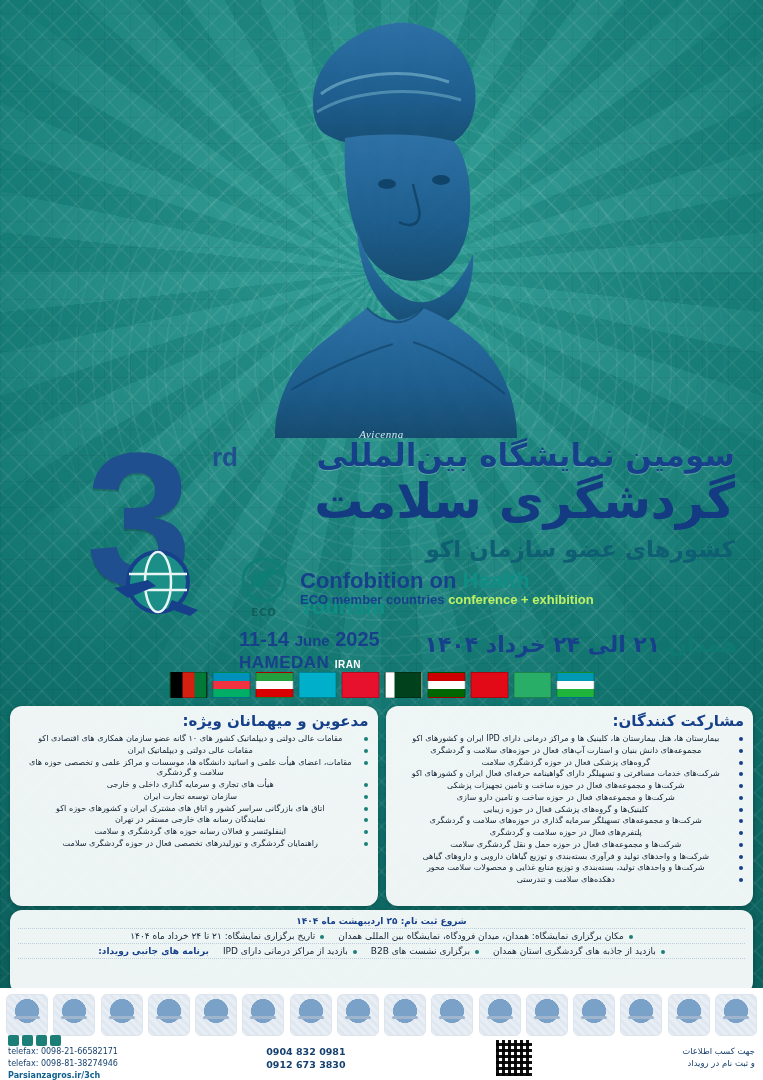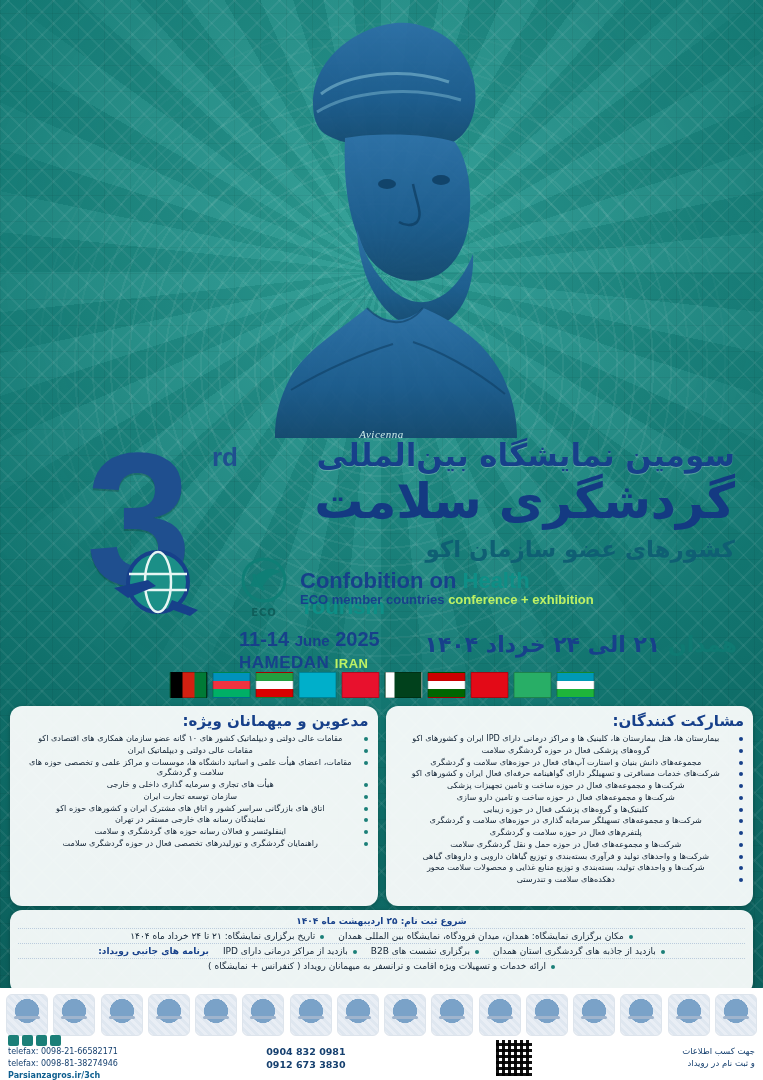--- a/index.html
+++ b/index.html
@@ -101,21 +101,21 @@
 
   
   .date-row{position:absolute;left:0;right:0;top:628px;height:46px;margin-left:11px;}
   .date-en{
     position:absolute;left:228px;top:0;direction:ltr;text-align:left;
     font-family:"Liberation Sans",sans-serif;color:#17408a;
   }
   .date-en .d1{font-size:20px;font-weight:bold;}
   .date-en .d1 .mon{font-size:15px;}
   .date-en .d2{font-size:17px;font-weight:bold;letter-spacing:.5px;margin-top:2px;}
-  .date-en .d2 .iran{font-size:13px;color:#bef264;font-weight:bold;}
+  .date-en .d2 .iran{font-size:10px;color:#ffffff;font-weight:bold;}
   .date-fa{
     position:absolute;right:26px;top:4px;text-align:right;color:#17408a;
     font-size:22px;font-weight:bold;
   }
   .date-fa .city{color:#0f7a72;}
 
   
   .flags{
     position:absolute;left:50%;transform:translateX(-50%);top:672px;
     display:flex;gap:5px;direction:ltr;
@@ -303,22 +303,22 @@
     <div class="flag" style="background:#28ae66"></div>
     <div class="flag" style="background:linear-gradient(180deg,#0099b5 33%,#fff 33% 66%,#1eb53a 66%)"></div>
   </div>
 
   <div class="panels">
 
     <div class="panel right">
       <h3>مشارکت کنندگان:</h3>
       <ul>
         <li>بیمارستان ها، هتل بیمارستان ها، کلینیک ها و مراکز درمانی دارای IPD ایران و کشورهای اکو</li>
+        <li>مجموعه‌های دانش بنیان و استارت آپ‌های فعال در حوزه‌های سلامت و گردشگری</li>
         <li>گروه‌های پزشکی فعال در حوزه گردشگری سلامت</li>
-        <li>مجموعه‌های دانش بنیان و استارت آپ‌های فعال در حوزه‌های سلامت و گردشگری</li>
         <li>شرکت‌های خدمات مسافرتی و تسهیلگر دارای گواهینامه حرفه‌ای فعال ایران و کشورهای اکو</li>
         <li>شرکت‌ها و مجموعه‌های فعال در حوزه ساخت و تامین تجهیزات پزشکی</li>
         <li>شرکت‌ها و مجموعه‌های فعال در حوزه ساخت و تامین دارو سازی</li>
         <li>کلینیک‌ها و گروه‌های پزشکی فعال در حوزه زیبایی</li>
         <li>شرکت‌ها و مجموعه‌های تسهیلگر سرمایه گذاری در حوزه‌های سلامت و گردشگری</li>
         <li>پلتفرم‌های فعال در حوزه سلامت و گردشگری</li>
         <li>شرکت‌ها و مجموعه‌های فعال در حوزه حمل و نقل گردشگری سلامت</li>
         <li>شرکت‌ها و واحدهای تولید و فرآوری بسته‌بندی و توزیع گیاهان دارویی و داروهای گیاهی</li>
         <li>شرکت‌ها و واحدهای تولید، بسته‌بندی و توزیع منابع غذایی و محصولات سلامت محور</li>
         <li>دهکده‌های سلامت و تندرستی</li>
@@ -347,23 +347,20 @@
     </div>
     <div class="row line">
       <span class="itm">مکان برگزاری نمایشگاه: همدان، میدان فرودگاه، نمایشگاه بین المللی همدان</span>
       <span class="itm">تاریخ برگزاری نمایشگاه: ۲۱ تا ۲۴ خرداد ماه ۱۴۰۴</span>
     </div>
     <div class="row line">
       <span class="itm">بازدید از جاذبه های گردشگری استان همدان</span>
       <span class="itm">برگزاری نشست های B2B</span>
       <span class="itm">بازدید از مراکز درمانی دارای IPD</span>
       <span class="hl">برنامه های جانبی رویداد:</span>
-    </div>
-    <div class="row">
-      <span class="itm">ارائه خدمات و تسهیلات ویژه اقامت و ترانسفر به میهمانان رویداد ( کنفرانس + نمایشگاه )</span>
     </div>
   </div>
 
   <div class="sponsors">
     <div class="logos">
       <div class="logo"></div>
       <div class="logo"></div>
       <div class="logo"></div>
       <div class="logo"></div>
       <div class="logo"></div>

